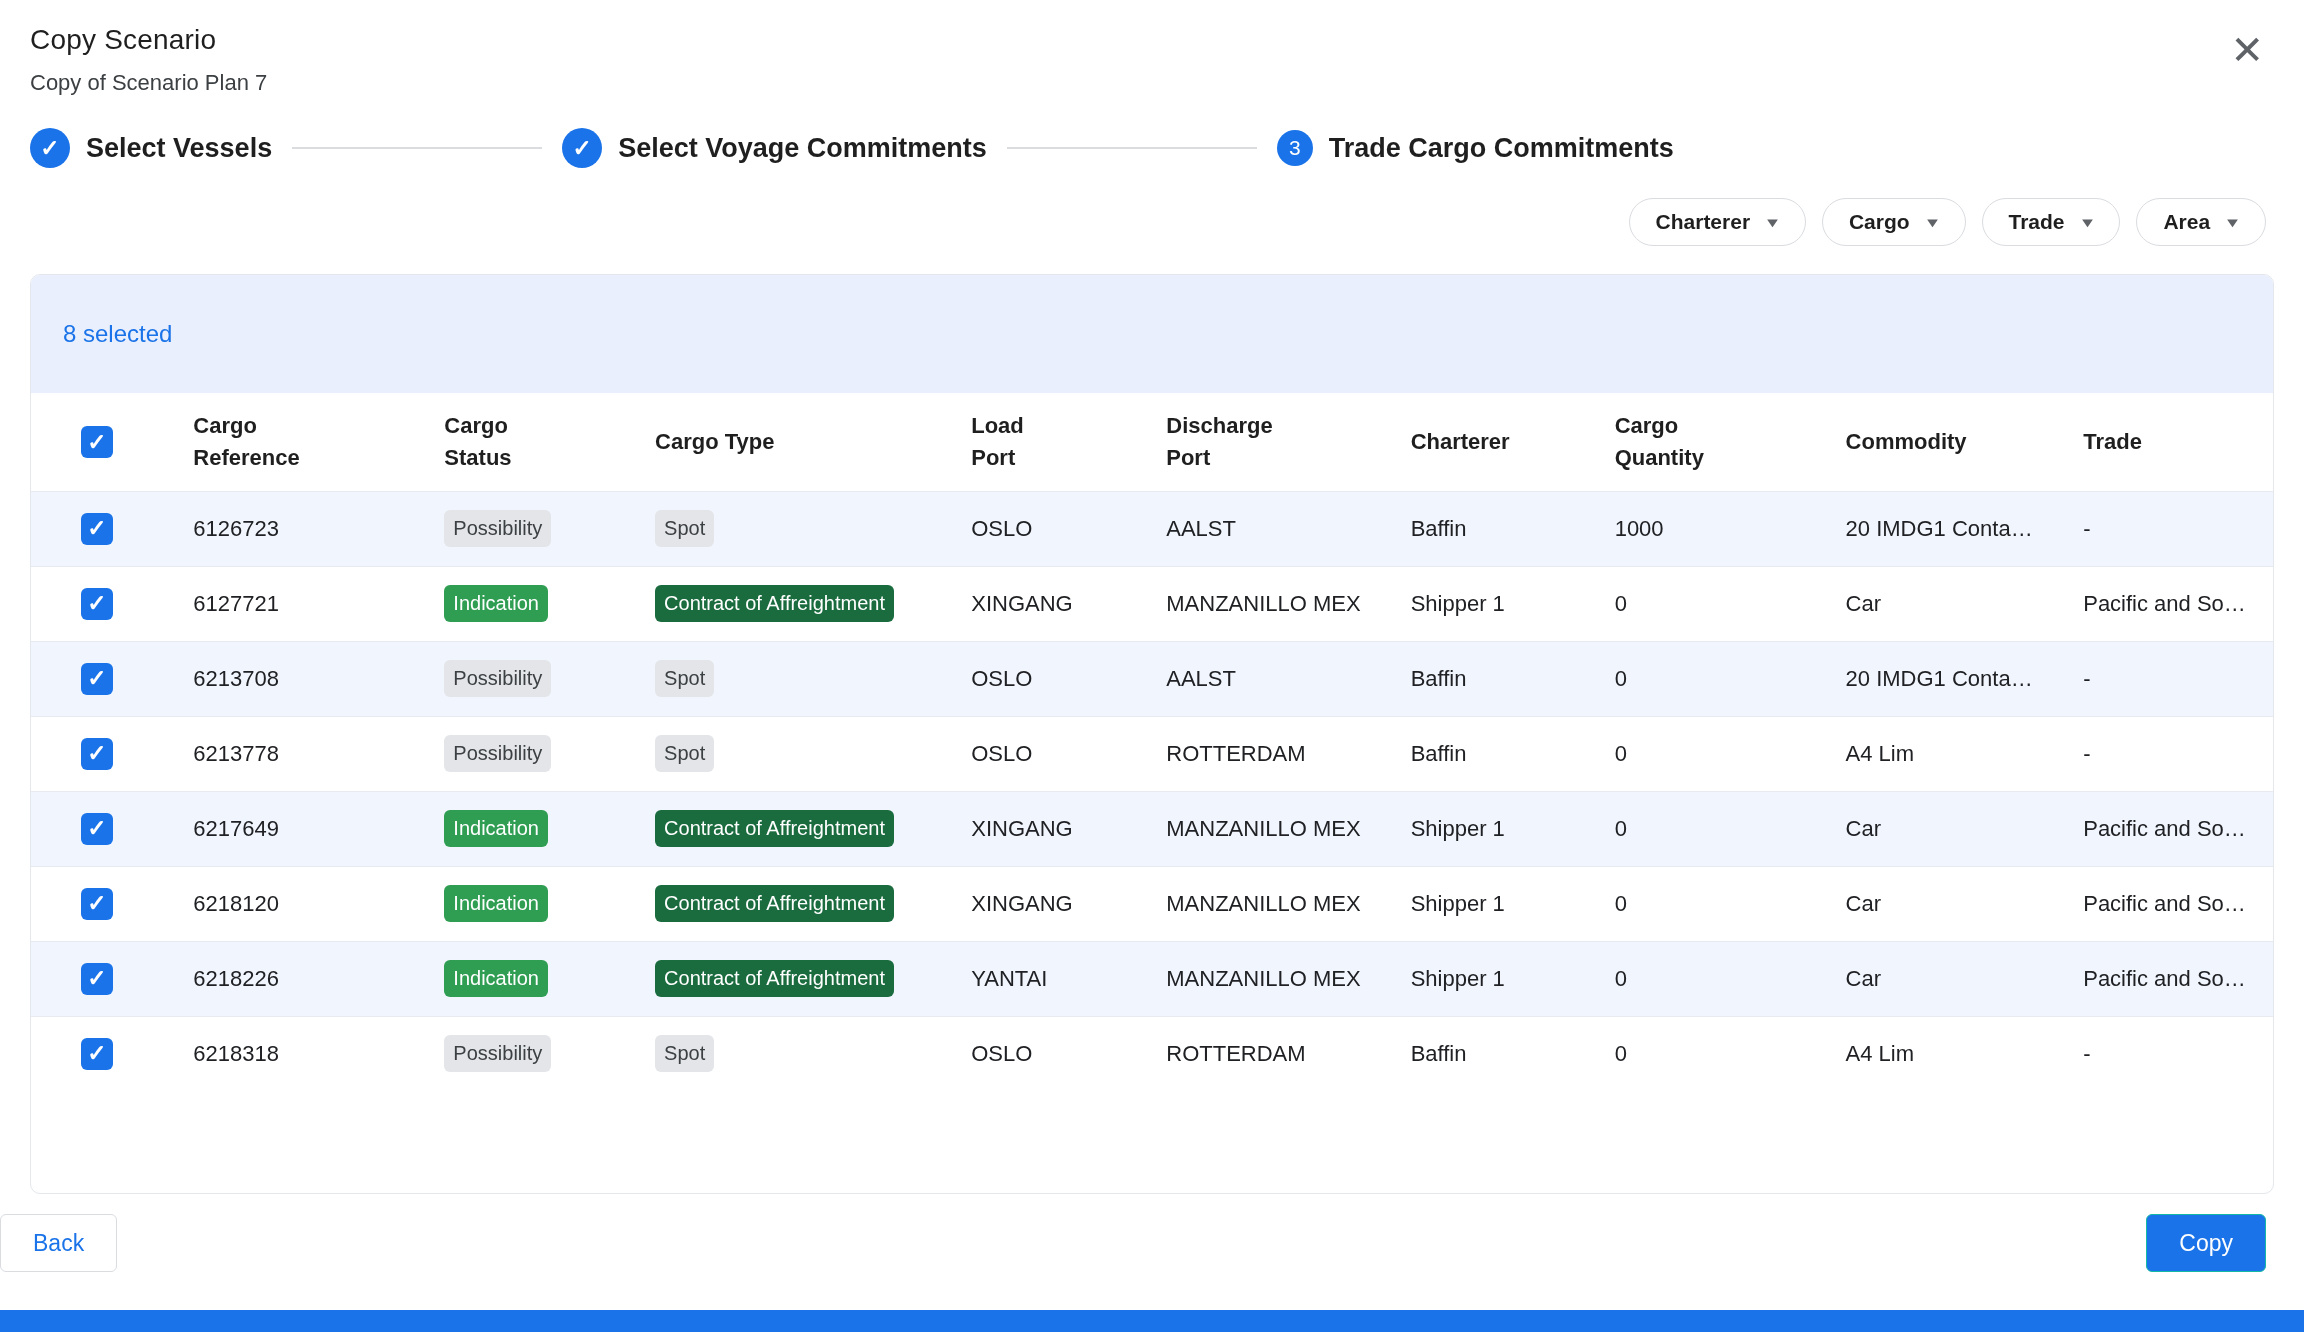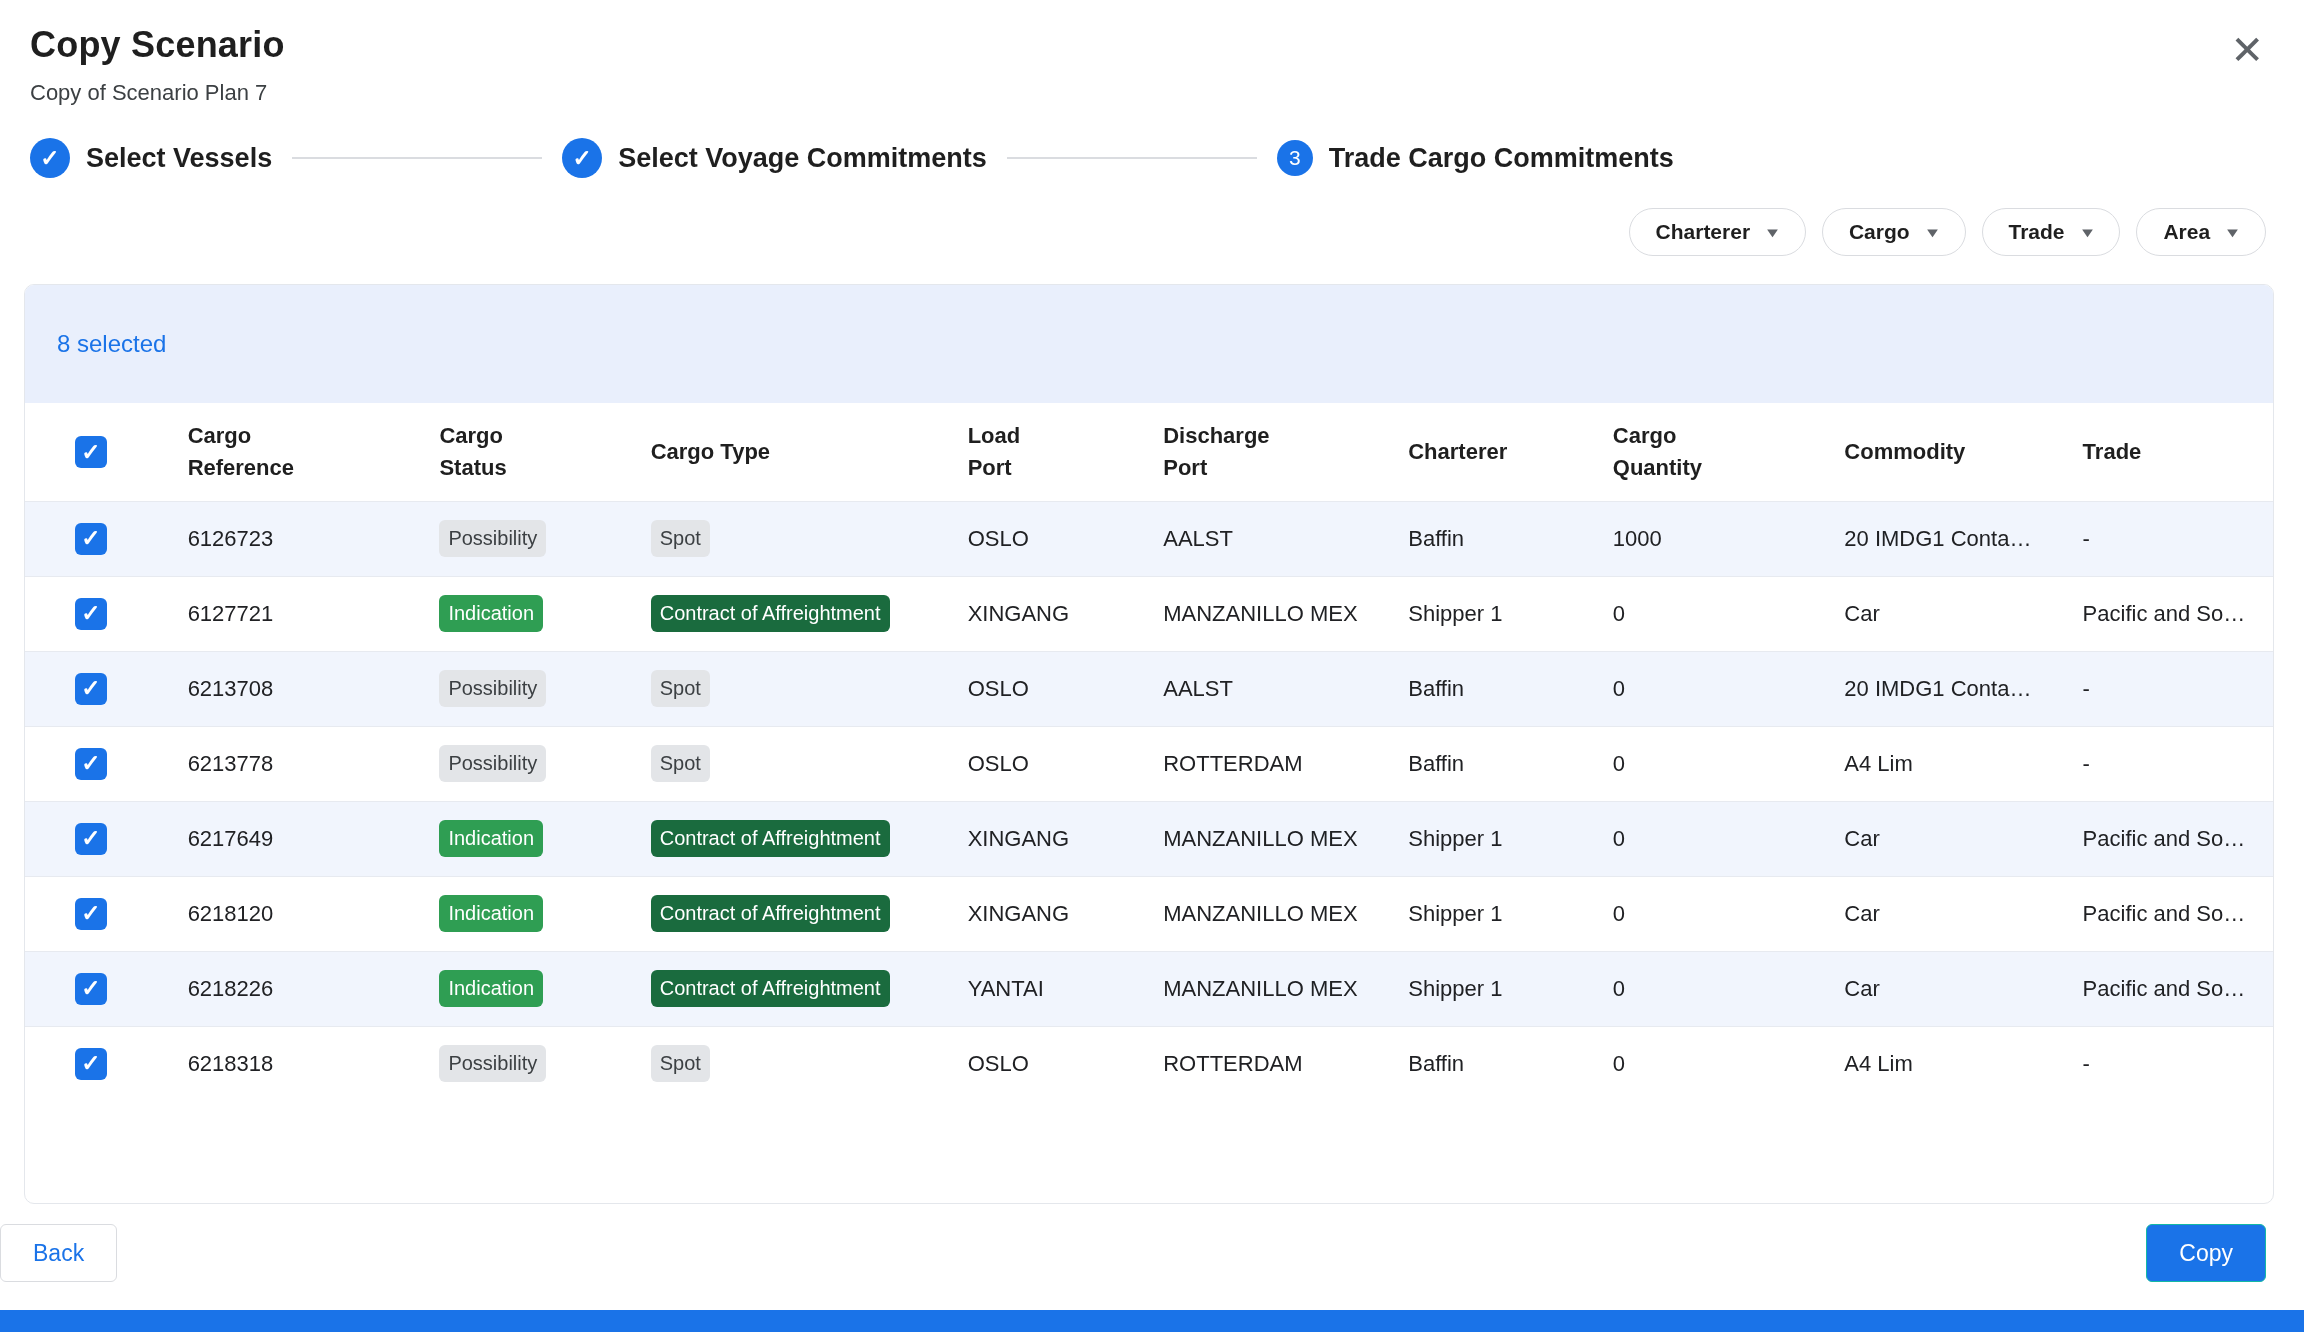--- a/index.html
+++ b/index.html
@@ -8,21 +8,21 @@
     font-family: "Liberation Sans", sans-serif;
     background: #ffffff;
     color: #202124;
     overflow: hidden;
     position: relative;
   }
   .dialog { position: absolute; inset: 0; background: #fff; }
 
   
   .dialog-header { display: flex; justify-content: space-between; align-items: flex-start; padding: 24px 34px 0 30px; }
-  .title { font-size: 36px; font-weight: 700; color: #1f1f1f; letter-spacing: .2px; }
+  .title { font-size: 28px; font-weight: 400; color: #1f1f1f; letter-spacing: .2px; }
   .subtitle { margin-top: 14px; font-size: 22px; color: #3c4043; }
   .close-btn { background: none; border: none; font-size: 40px; color: #5f6368; cursor: pointer; line-height: 1; padding: 6px; font-family: inherit; }
 
   
   .stepper { display: flex; align-items: center; margin: 32px 0 0 30px; }
   .step { display: flex; align-items: center; gap: 16px; cursor: pointer; }
   .step-circle {
     width: 40px; height: 40px; border-radius: 50%;
     background: #1a73e8; color: #fff;
     display: flex; align-items: center; justify-content: center;
@@ -39,21 +39,21 @@
     display: flex; align-items: center; gap: 16px;
     border: 1px solid #dadce0; background: #fff; border-radius: 999px;
     padding: 0 26px; height: 48px;
     font-size: 21px; font-weight: 700; color: #1f1f1f;
     font-family: inherit; cursor: pointer;
   }
   .caret { font-size: 13px; color: #5f6368; transform: scaleX(1.4); }
 
   
   .table-card {
-    margin: 28px 30px 0 24px; height: 920px;
+    margin: 28px 30px 0 30px; height: 920px;
     background: #fff; border: 1px solid #e4e7ec; border-radius: 10px;
     overflow: hidden;
   }
   .selected-band { height: 118px; background: #e9effc; display: flex; align-items: center; padding-left: 32px; }
   .selected-text { color: #1a73e8; font-size: 24px; }
 
   table { width: 100%; border-collapse: collapse; table-layout: fixed; }
   thead th {
     height: 98px; background: #fff; text-align: left; vertical-align: middle;
     font-size: 22px; font-weight: 700; color: #1f1f1f; padding-left: 30px; line-height: 1.45;

